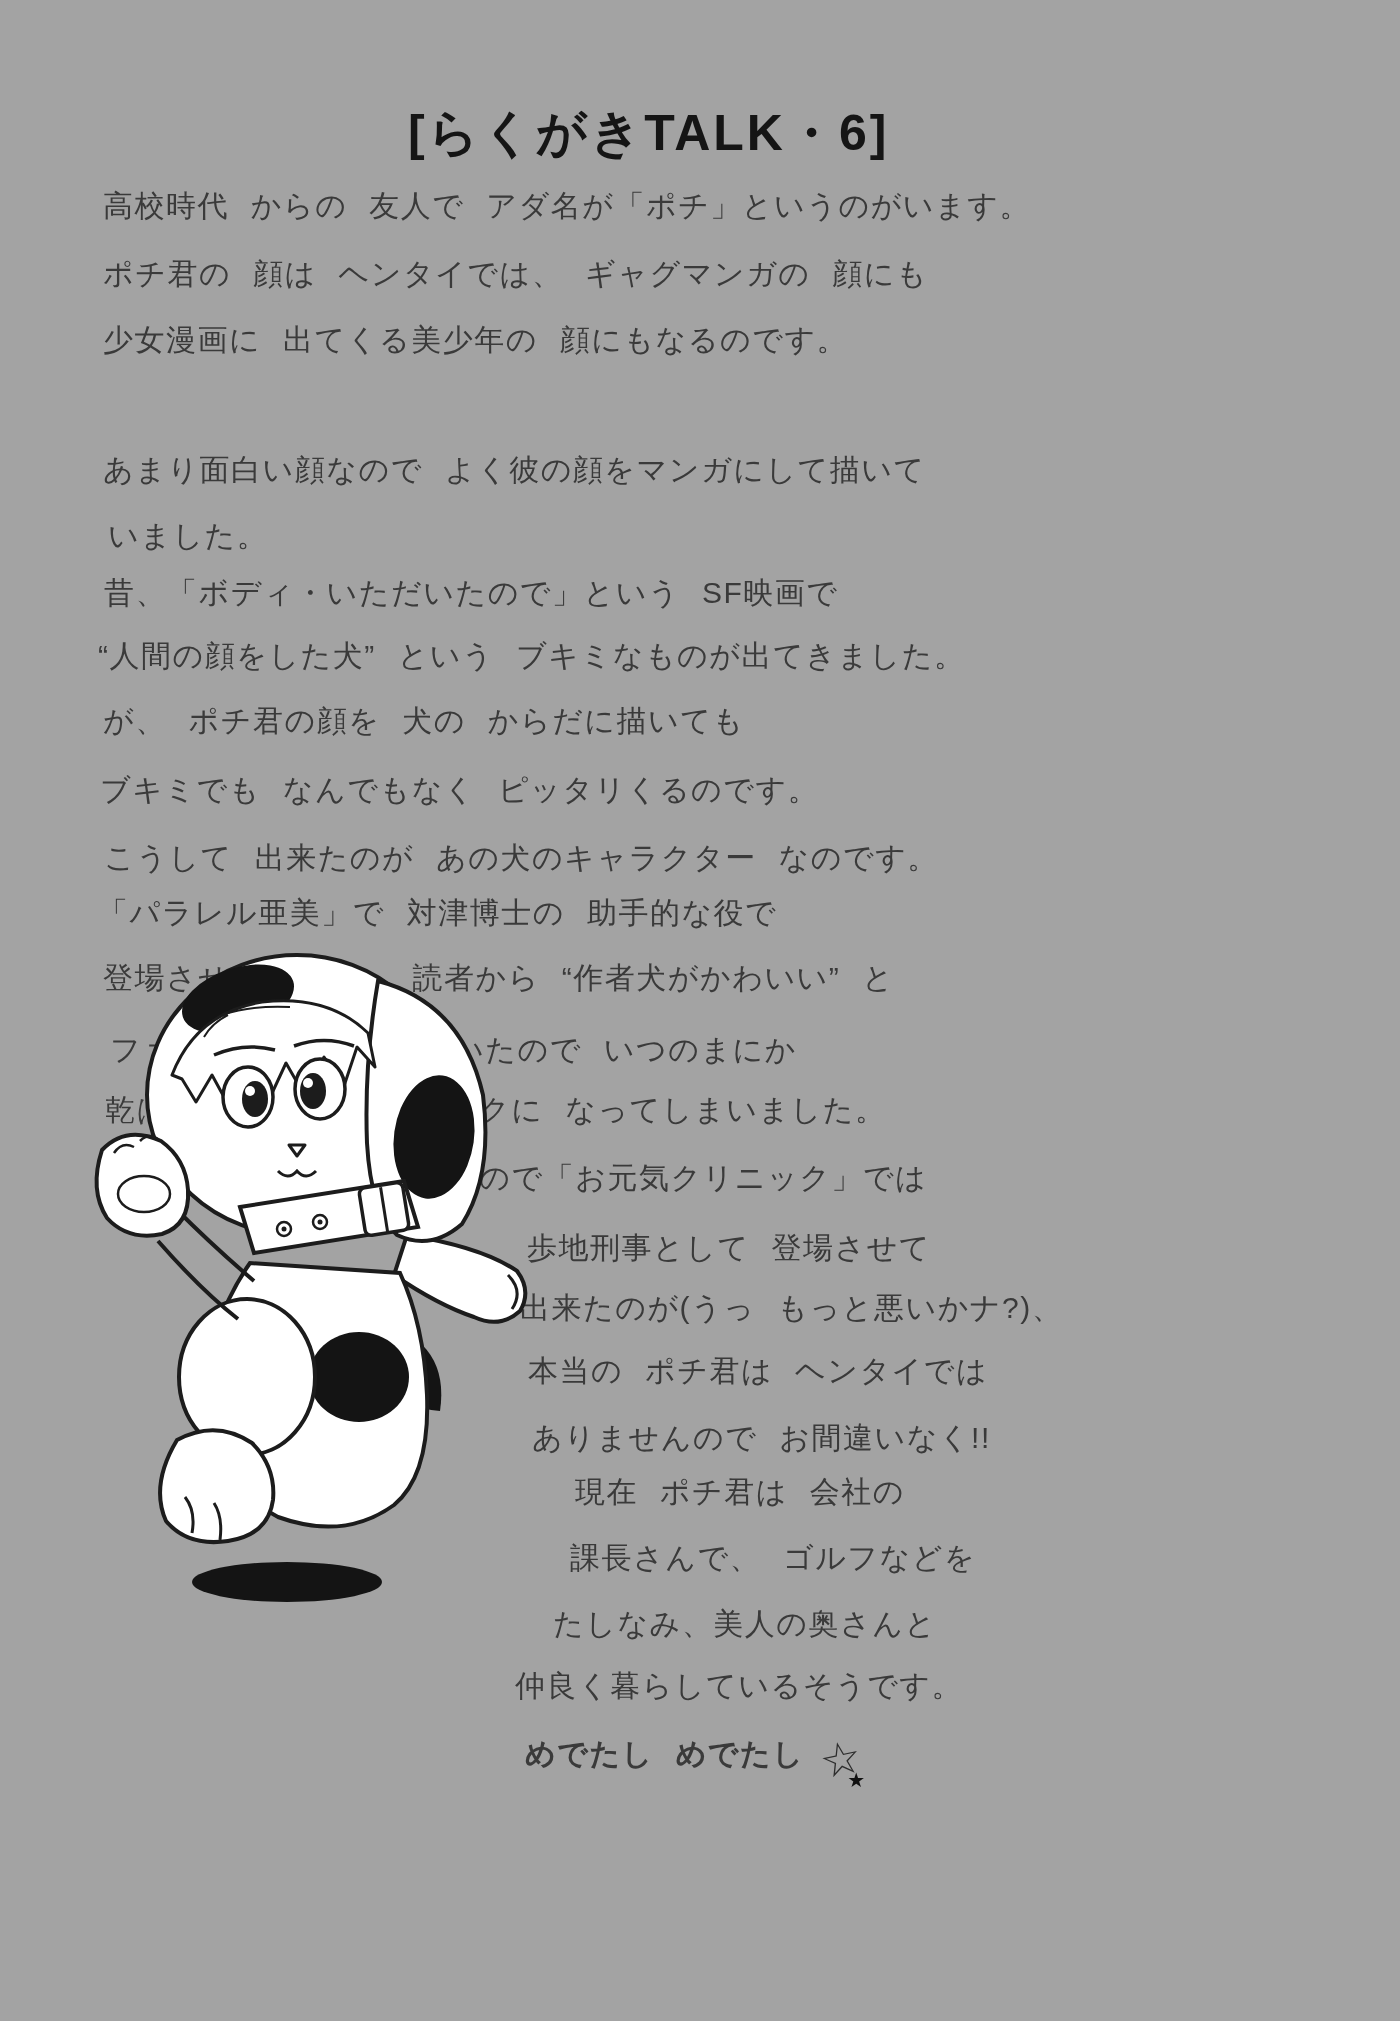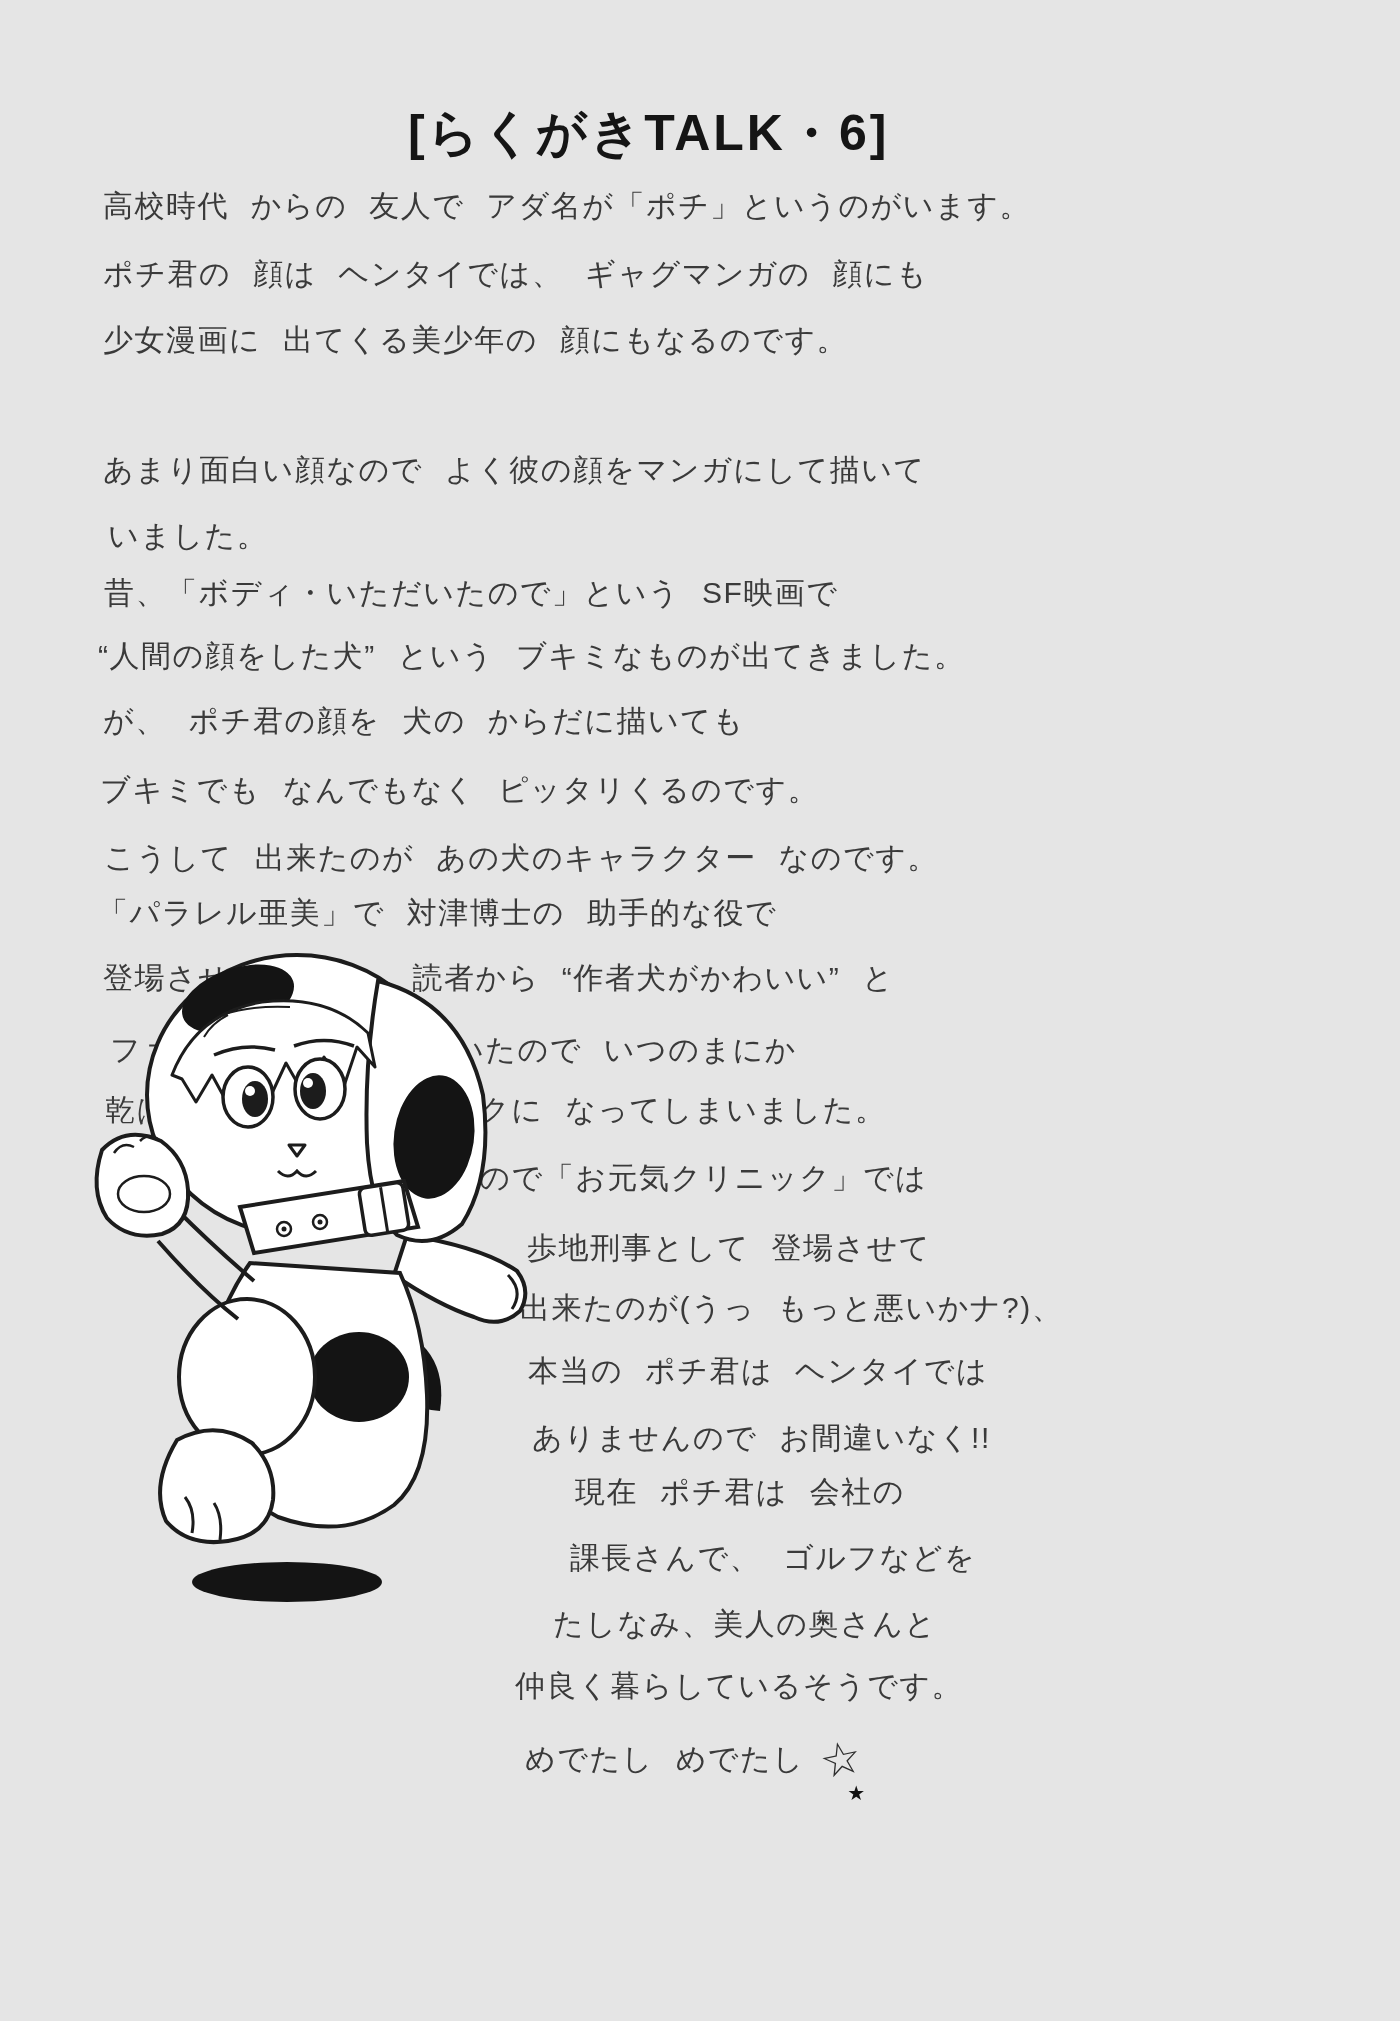--- a/index.html
+++ b/index.html
@@ -1,36 +1,36 @@
 <!DOCTYPE html>
 <html><head>
 <meta charset="utf-8">
 <style>
   html,body{margin:0;padding:0;background:#ffffff;}
   .page{
     position:relative;
     width:1400px;height:2021px;
-    background:#e5e5e5;
+    background:#a3a3a3;
     overflow:hidden;
     font-family:"Liberation Sans","DejaVu Sans",sans-serif;
     color:#3a3a3a;
   }
   .title{
     position:absolute;top:100px;left:408px;
     margin:0;
     font-size:50px;font-weight:700;color:#151515;
     letter-spacing:3px;white-space:nowrap;
   }
   .line{
     position:absolute;
     font-size:30px;line-height:1.2;
     letter-spacing:1.5px;word-spacing:12px;
     white-space:nowrap;color:#3a3a3a;
   }
-  .ending-line{display:flex;align-items:center;}
+  .ending-line{display:flex;align-items:flex-start;font-weight:bold;}
   .star-outline{
     display:inline-block;font-size:46px;line-height:1;
     margin-left:16px;transform:rotate(-12deg);color:#2d2d2d;
   }
   .star-filled{
     display:inline-block;font-size:20px;line-height:1;
     transform:translate(-16px,34px);color:#111;
   }
   .dog{position:absolute;left:62px;top:945px;width:470px;height:710px;}
 </style>

